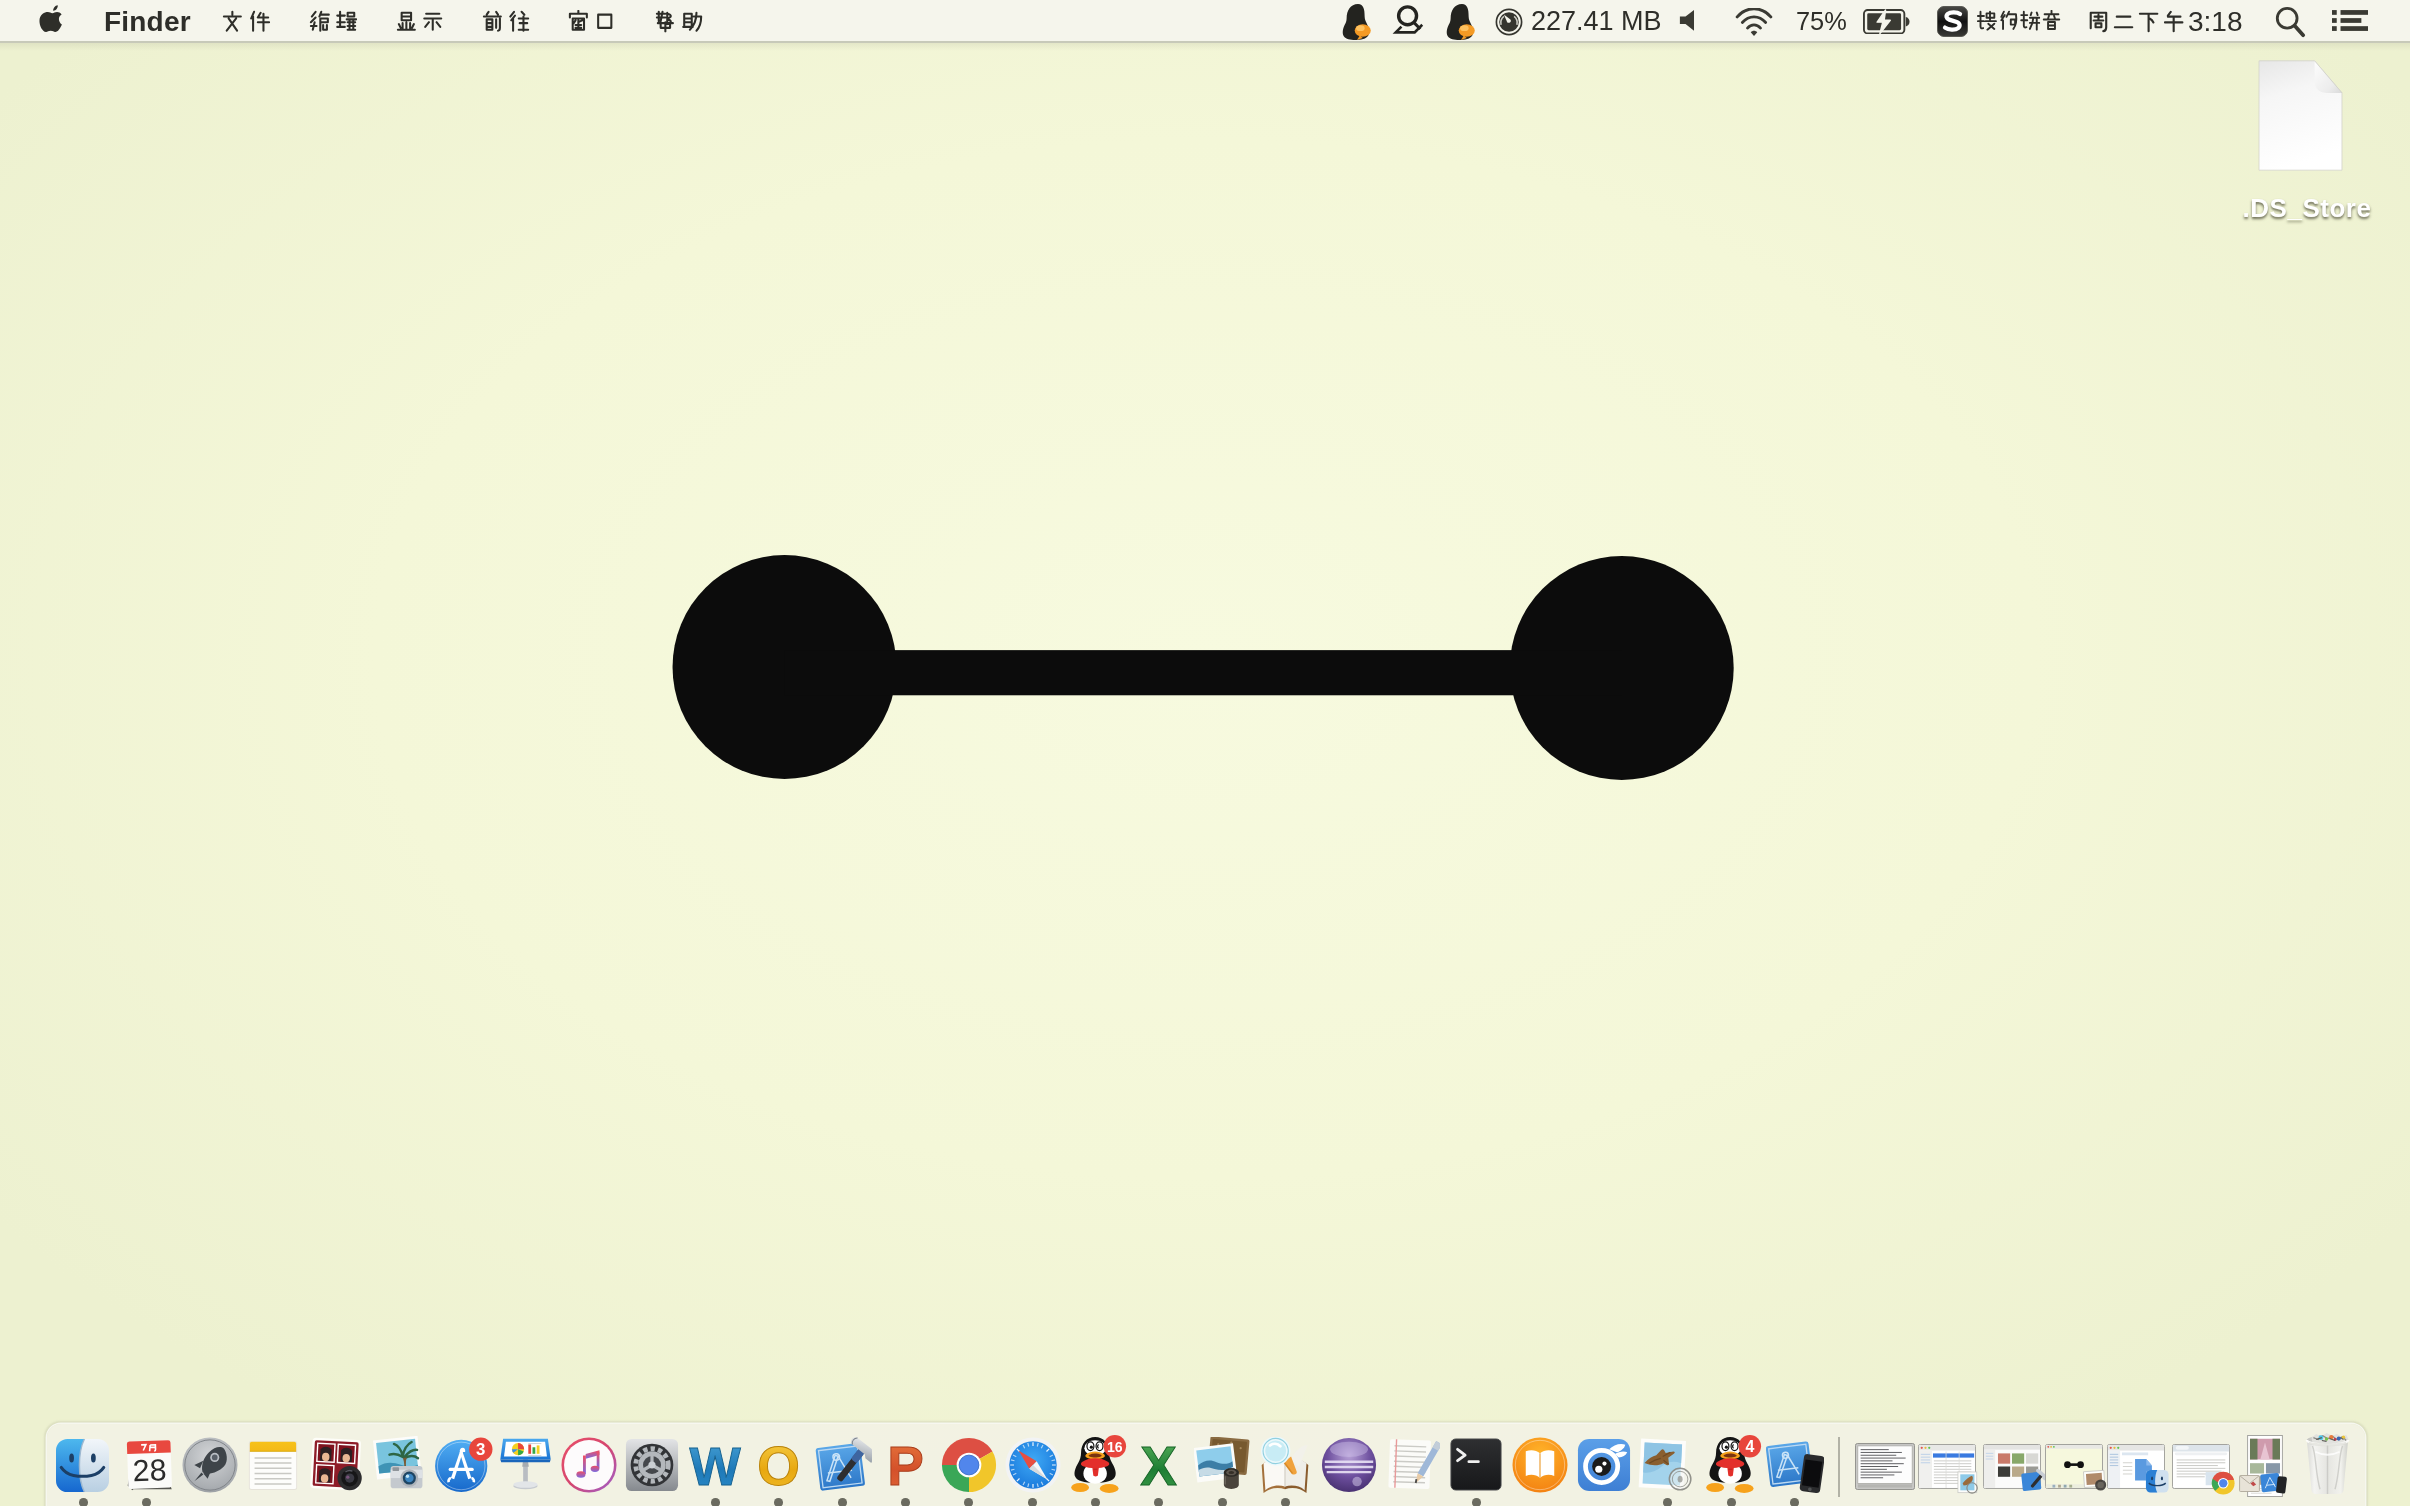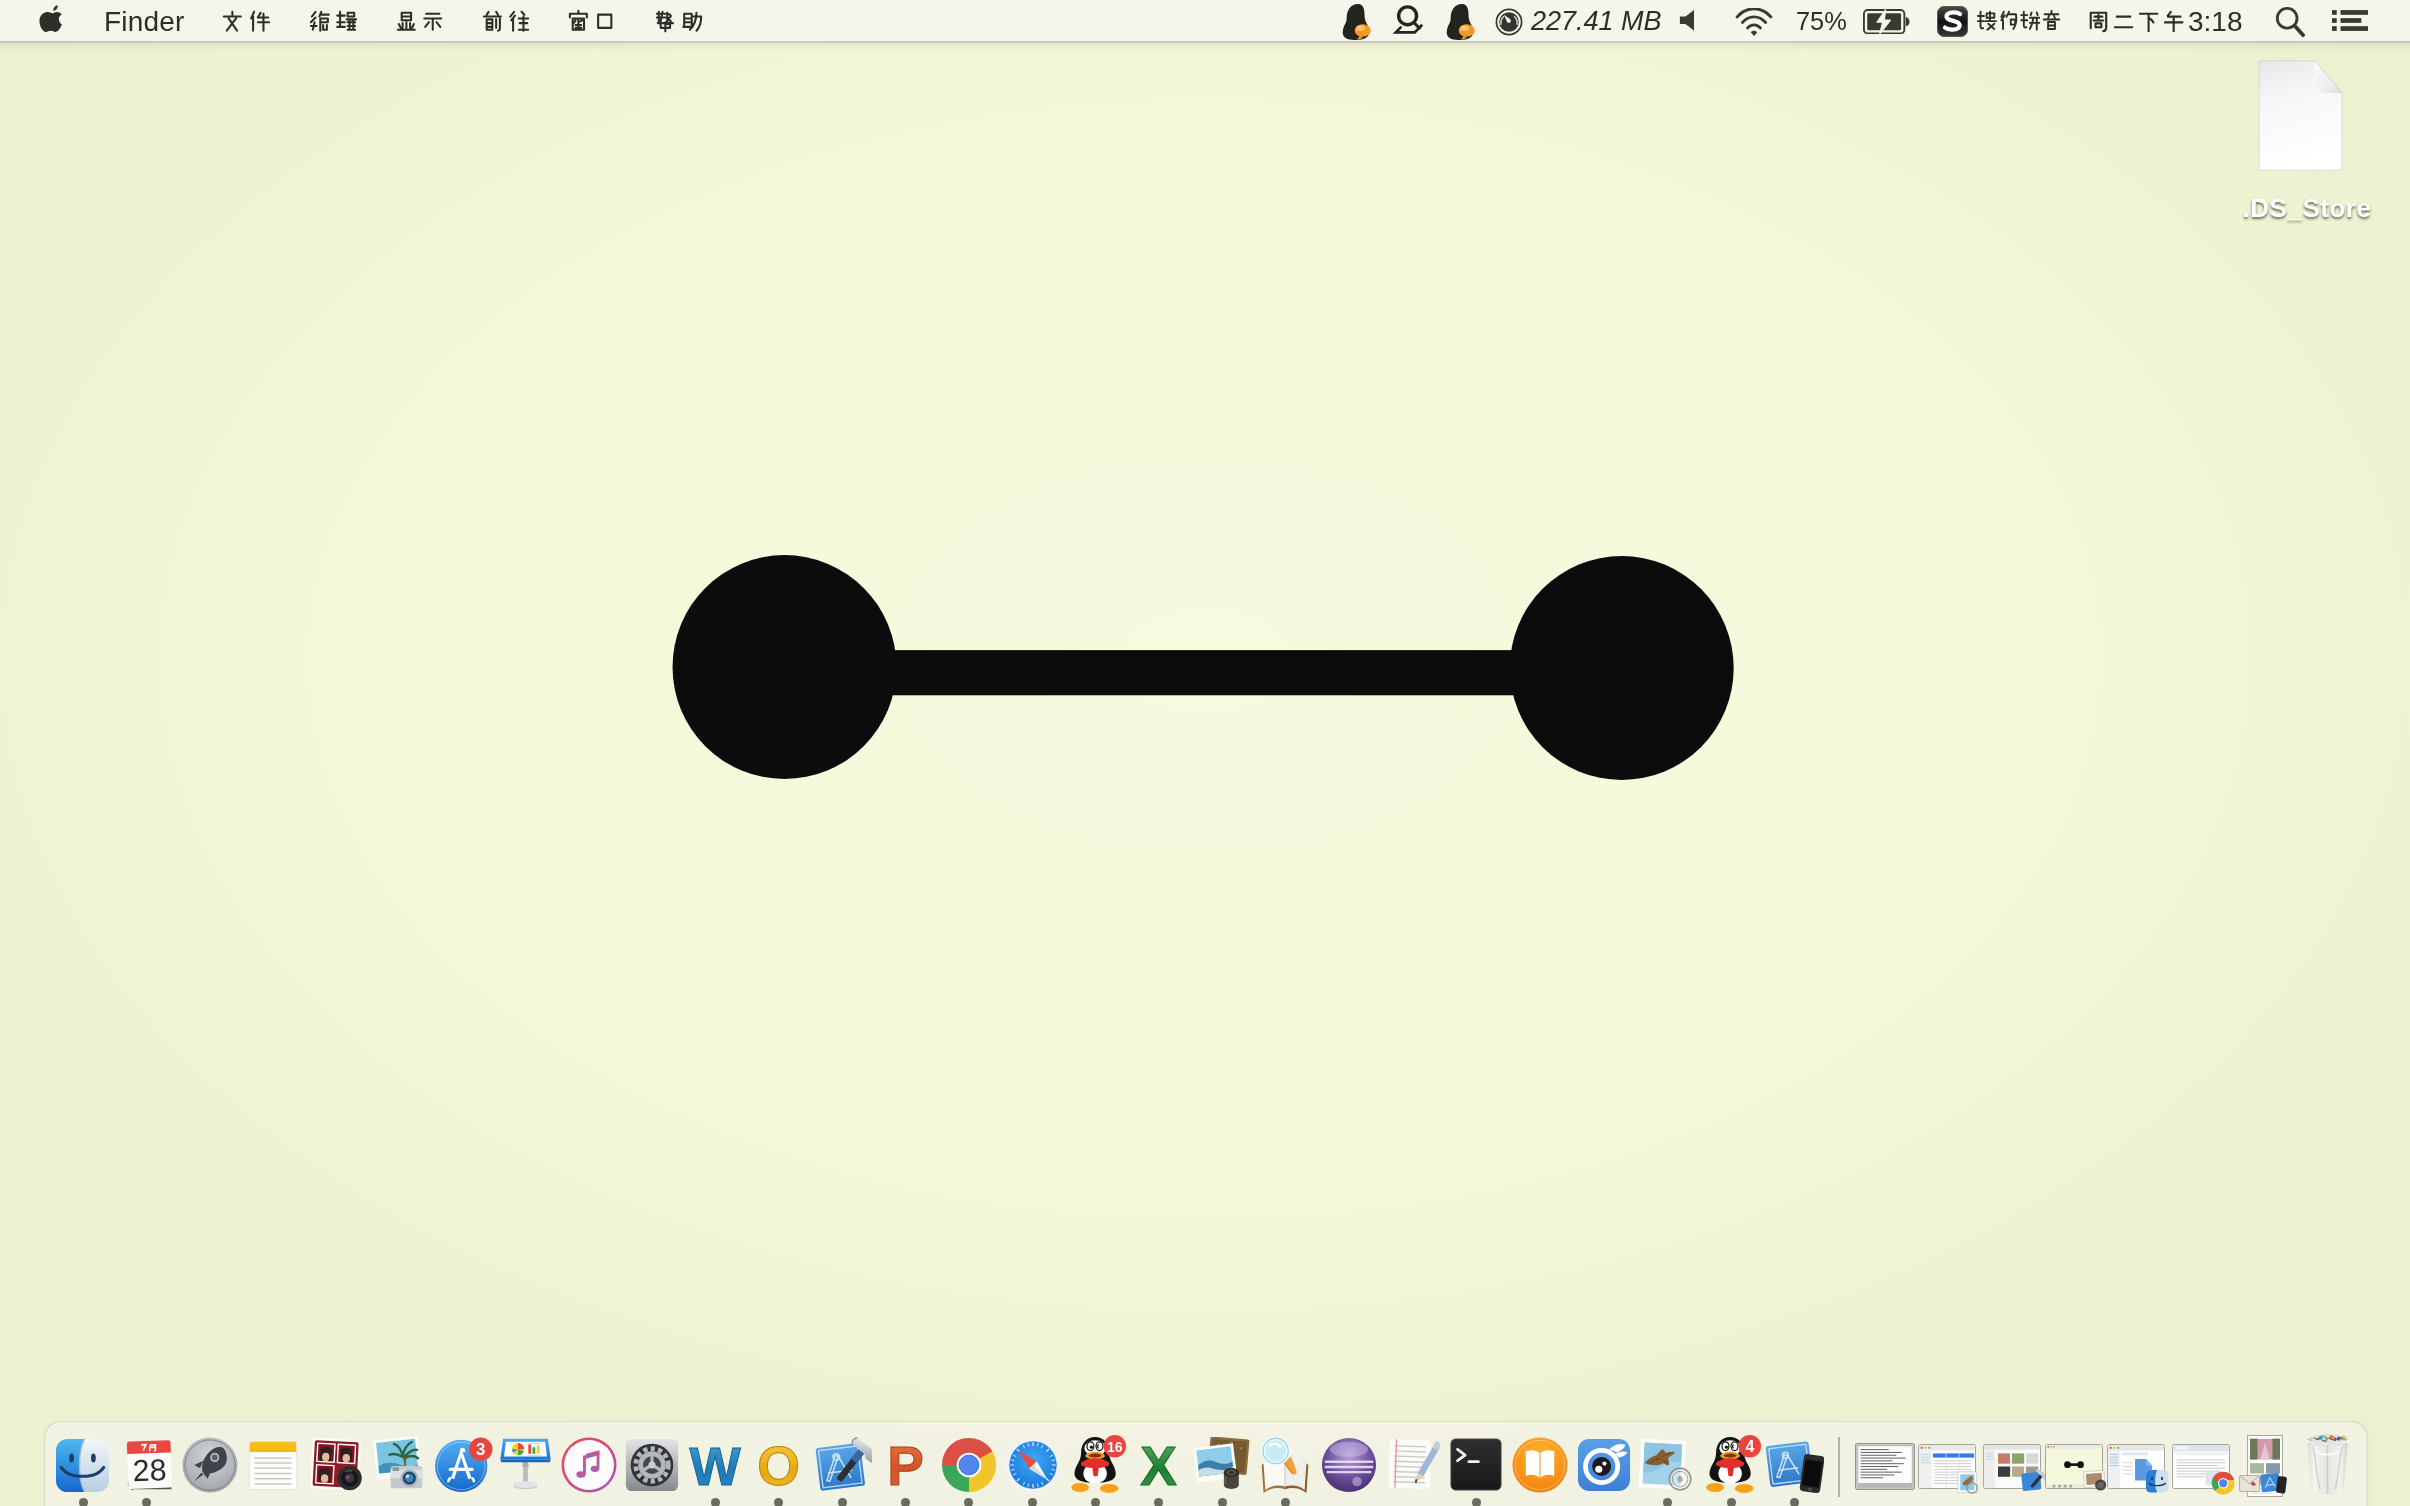--- a/index.html
+++ b/index.html
@@ -89,21 +89,21 @@
 </svg>
 
 <div id="menubar" class="abs"></div>
 <div id="menubar-edge" class="abs"></div>
 <div id="menubar-shadow" class="abs"></div>
 
 <svg class="abs" style="left:39px;top:3.8px" width="27" height="33" viewBox="0 0 24 29">
  <path fill="#2e2e29" d="M16.4 1.2c.2 1.5-.4 3-1.2 4.1-.9 1.1-2.3 2-3.7 1.9-.2-1.4.4-2.9 1.2-3.9C13.6 2.2 15.1 1.3 16.4 1.2zM20.9 22.1c-.7 1.6-1 2.3-1.9 3.7-1.2 1.9-3 4.3-5.2 4.3-1.9 0-2.4-1.3-5-1.3s-3.2 1.3-5.1 1.3c-2.2 0-3.8-2.2-5.1-4.1C-4.1 20.5-4.5 14 .1 10.5 1.7 9.3 3.8 8.6 5.7 8.6c2 0 3.3 1.3 5 1.3 1.6 0 2.6-1.3 5-1.3 1.7 0 3.6.9 4.9 2.5-4.3 2.4-3.6 8.5.3 11z" transform="translate(3.2 0) scale(0.82)"></path>
 </svg>
 
-<div class="mtxt" style="left:104px;font-size:28px;font-weight:normal;letter-spacing:0.2px">Finder</div>
+<div class="mtxt" style="left:104px;font-size:28px;font-weight:bold;letter-spacing:0.2px">Finder</div>
 
 <svg class="abs" style="left:221px;top:8.5px" width="51" height="24.5" viewBox="0 0 54 26">
     <use href="#c-wen" x="0" y="1" width="24" height="24"></use>
     <use href="#c-jian" x="28" y="1" width="24" height="24"></use>
   </svg>
 <svg class="abs" style="left:308px;top:8.5px" width="51" height="24.5" viewBox="0 0 54 26">
     <use href="#c-bian" x="0" y="1" width="24" height="24"></use>
     <use href="#c-ji" x="28" y="1" width="24" height="24"></use>
   </svg>
 <svg class="abs" style="left:395px;top:8.5px" width="51" height="24.5" viewBox="0 0 54 26">
@@ -142,21 +142,21 @@
  <path fill="#f49a24" d="M21 34l-3 5 6-2z"></path>
  <ellipse cx="21.5" cy="26.5" rx="4.5" ry="3" fill="#ffc96b" opacity="0.85"></ellipse>
 </svg>
 
 <svg class="abs" style="left:1495px;top:7.5px" width="28" height="28" viewBox="0 0 30 30">
  <circle cx="15" cy="15" r="13.5" fill="none" stroke="#35352f" stroke-width="1.8"></circle>
  <circle cx="15" cy="15" r="10.5" fill="#35352f"></circle>
  <path fill="#f5f5ec" d="M13.2 15.5 9.5 7l7 5.2c.9 1 .5 2.6-.5 3.3-1 .7-2.2.3-2.8-.0z"></path>
  <path fill="none" stroke="#f5f5ec" stroke-width="1.6" d="M6.5 18a9 9 0 0 1 3-9M23.5 18a9 9 0 0 0-3-9" opacity="0.8"></path>
 </svg>
-<div class="mtxt" style="left:1531px;font-size:27px;font-style:italic;">227.41 MB</div>
+<div class="mtxt" style="left:1531px;font-size:27px;">227.41 MB</div>
 
 <svg class="abs" style="left:1678px;top:9.4px" width="22.6" height="22.6" viewBox="0 0 24 24">
  <path fill="#3a3a33" d="M2 8h6l9-7v22l-9-7H2z"></path>
 </svg>
 
 <svg class="abs" style="left:1734px;top:7.5px" width="40" height="28" viewBox="0 0 42 30">
  <g fill="none" stroke="#3a3a33" stroke-width="3" stroke-linecap="round">
   <path d="M3 9.5C13-2 29-2 39 9.5" stroke-width="3.2"></path>
   <path d="M8.5 15.5c7-8 18-8 25 0"></path>
   <path d="M14 21.5c4-4.6 10-4.6 14 0"></path>

